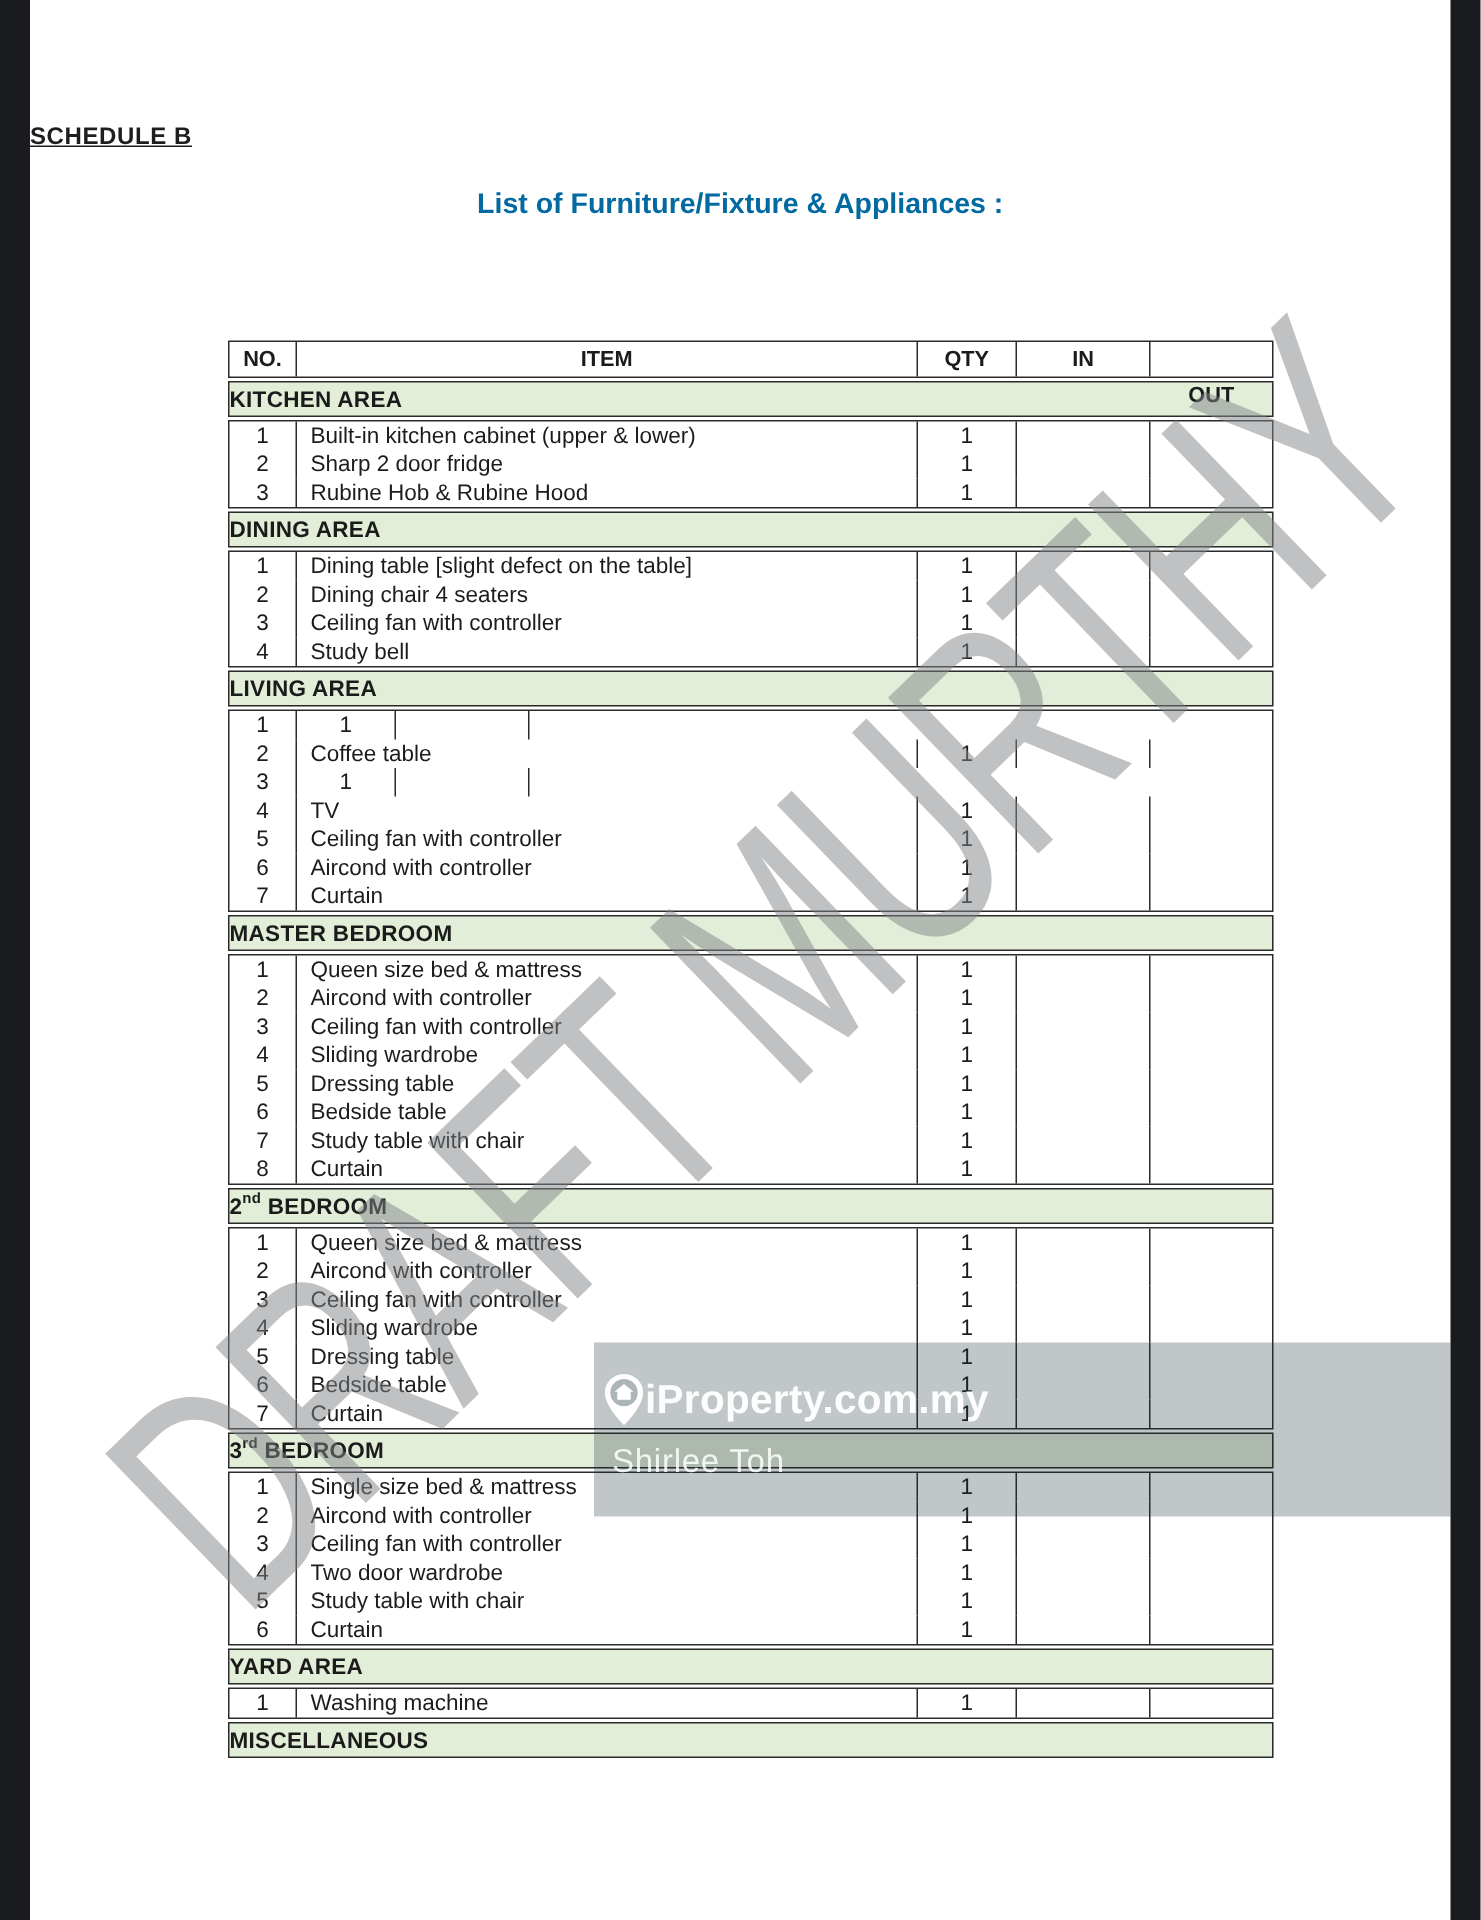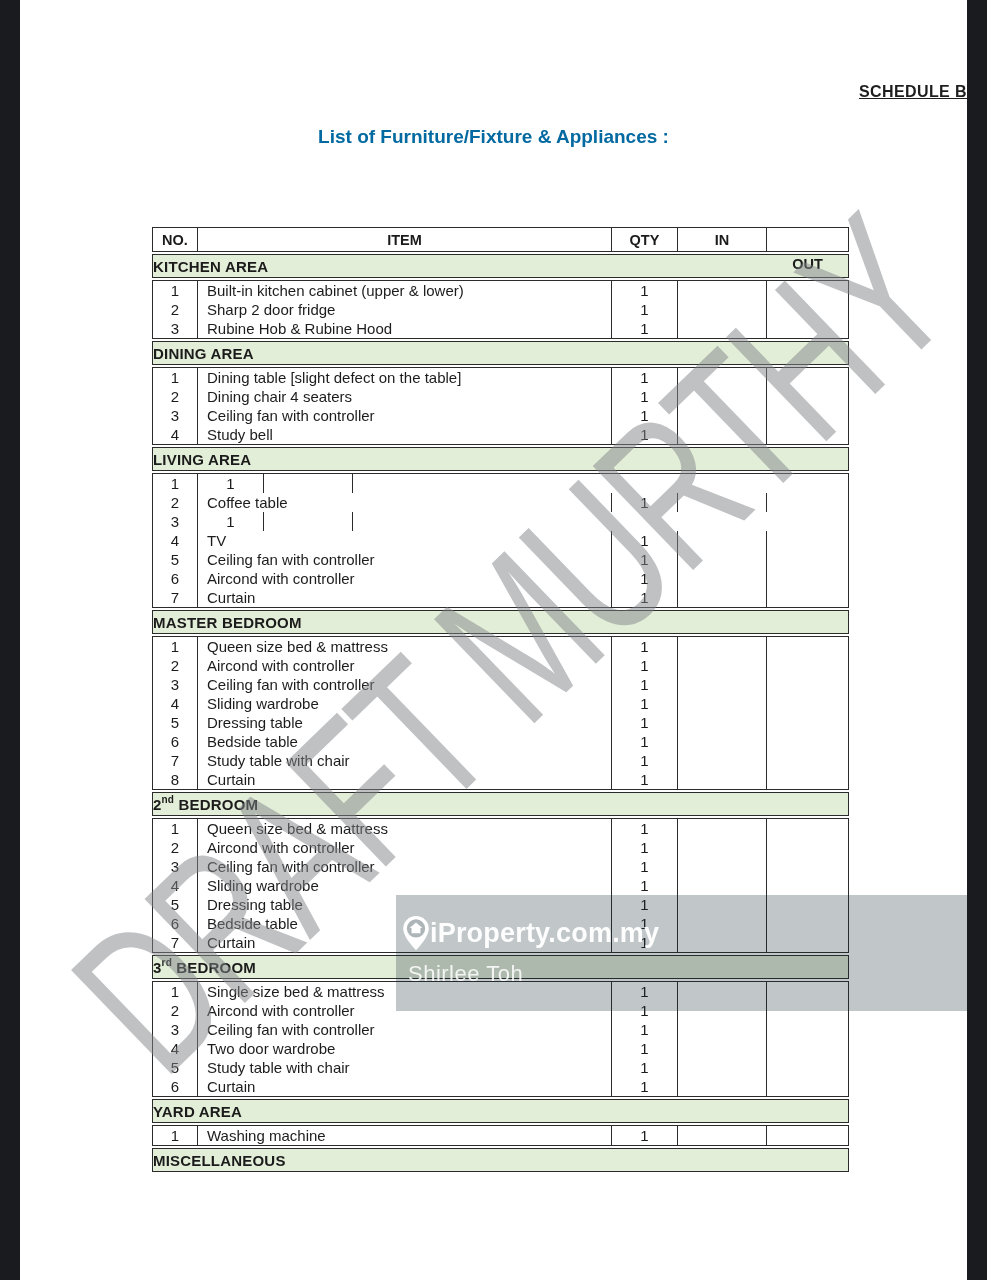--- a/index.html
+++ b/index.html
@@ -12,21 +12,21 @@
     -webkit-font-smoothing:antialiased;
   }
   .page{
     position:absolute;left:20px;top:0;
     width:947px;height:1280px;
     background:#ffffff;
     overflow:hidden;
   }
   .doc-title{
     position:absolute;top:83px;left:0;width:100%;
-    text-align:right;
+    text-align:left;
     font-size:16px;font-weight:bold;letter-spacing:.4px;
     text-decoration:underline;
     color:#1e1e1e;
   }
   .doc-subtitle{
     position:absolute;top:126px;left:0;width:100%;
     text-align:center;
     font-size:19px;font-weight:bold;
     color:#0369a1;
   }

